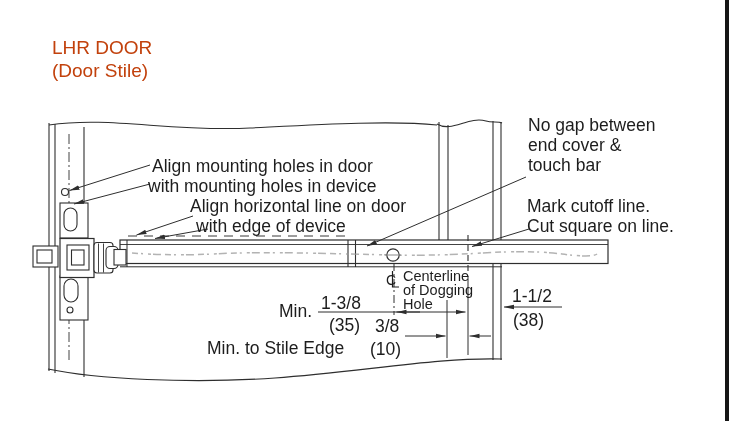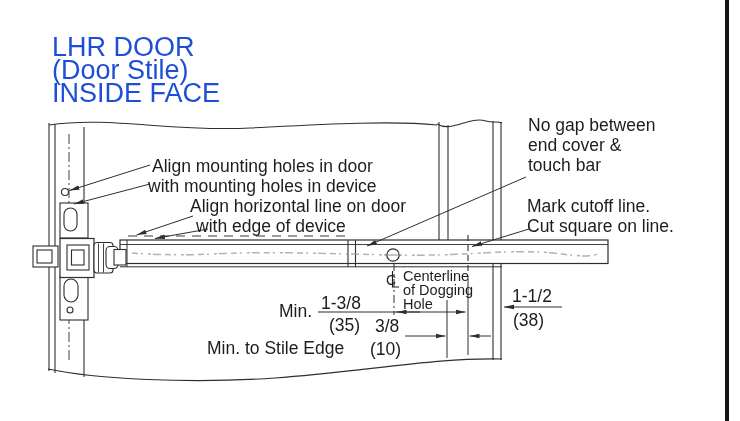--- a/index.html
+++ b/index.html
@@ -1,35 +1,34 @@
 <!DOCTYPE html>
 <html><head>
 <meta charset="utf-8">
 <style>
   html,body{margin:0;padding:0;background:#fff;}
   #stage{position:relative;width:740px;height:421px;background:#ffffff;overflow:hidden;
          font-family:"Liberation Sans",sans-serif;}
-  #title{position:absolute;left:52px;top:36px;font-size:27px;line-height:23px;color:#1d4ed8;}
+  #title{position:absolute;left:52px;top:36px;font-size:19px;line-height:23px;color:#c2410c;}
   #title div{white-space:nowrap;}
   #right-border{position:absolute;top:0;left:725px;width:4px;height:421px;background:#161616;}
   svg{position:absolute;left:0;top:0;}
   svg text{fill:#1d1d1d;font-family:"Liberation Sans",sans-serif;}
   .ann{font-size:17.5px;}
   .dim{font-size:17.5px;}
   .small{font-size:14.5px;}
 </style>
 </head>
 <body>
 
 <div id="stage">
 
   <div id="title">
     <div>LHR DOOR</div>
     <div>(Door Stile)</div>
-    <div>INSIDE FACE</div>
   </div>
 
   <svg width="740" height="421" viewBox="0 0 740 421">
     <defs>
       <marker id="arr" viewBox="0 0 10 6" refX="10" refY="3" markerWidth="10" markerHeight="6" markerUnits="userSpaceOnUse" orient="auto">
         <path d="M10,3 L0,0.7 L0,5.3 Z" fill="#2e2e2e"></path>
       </marker>
     </defs>
 
     <g stroke="#2e2e2e" stroke-width="1.1" fill="none">

